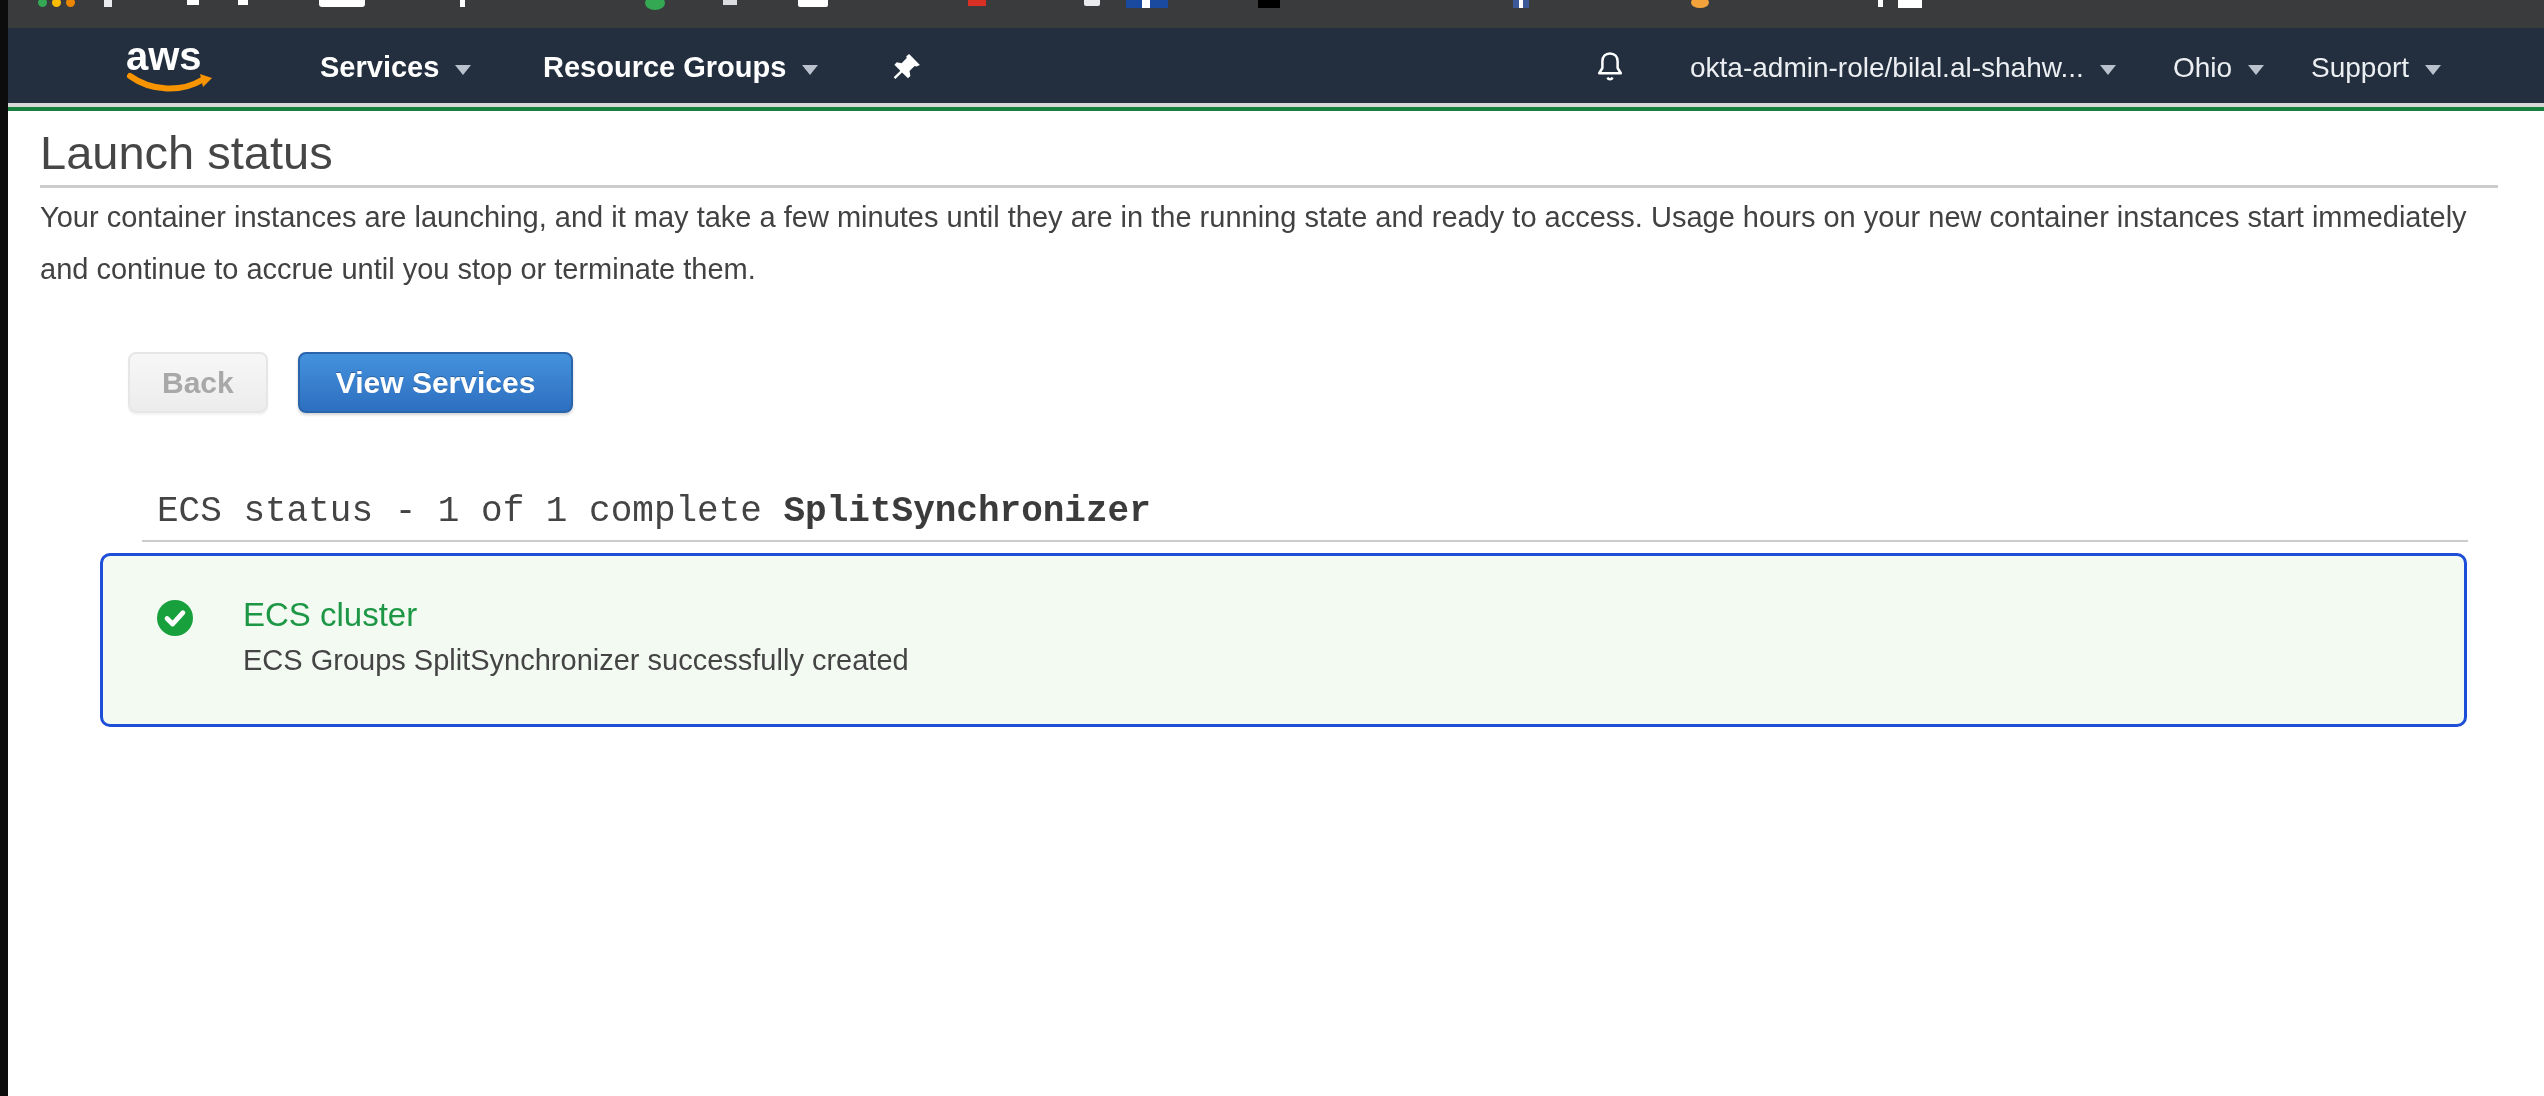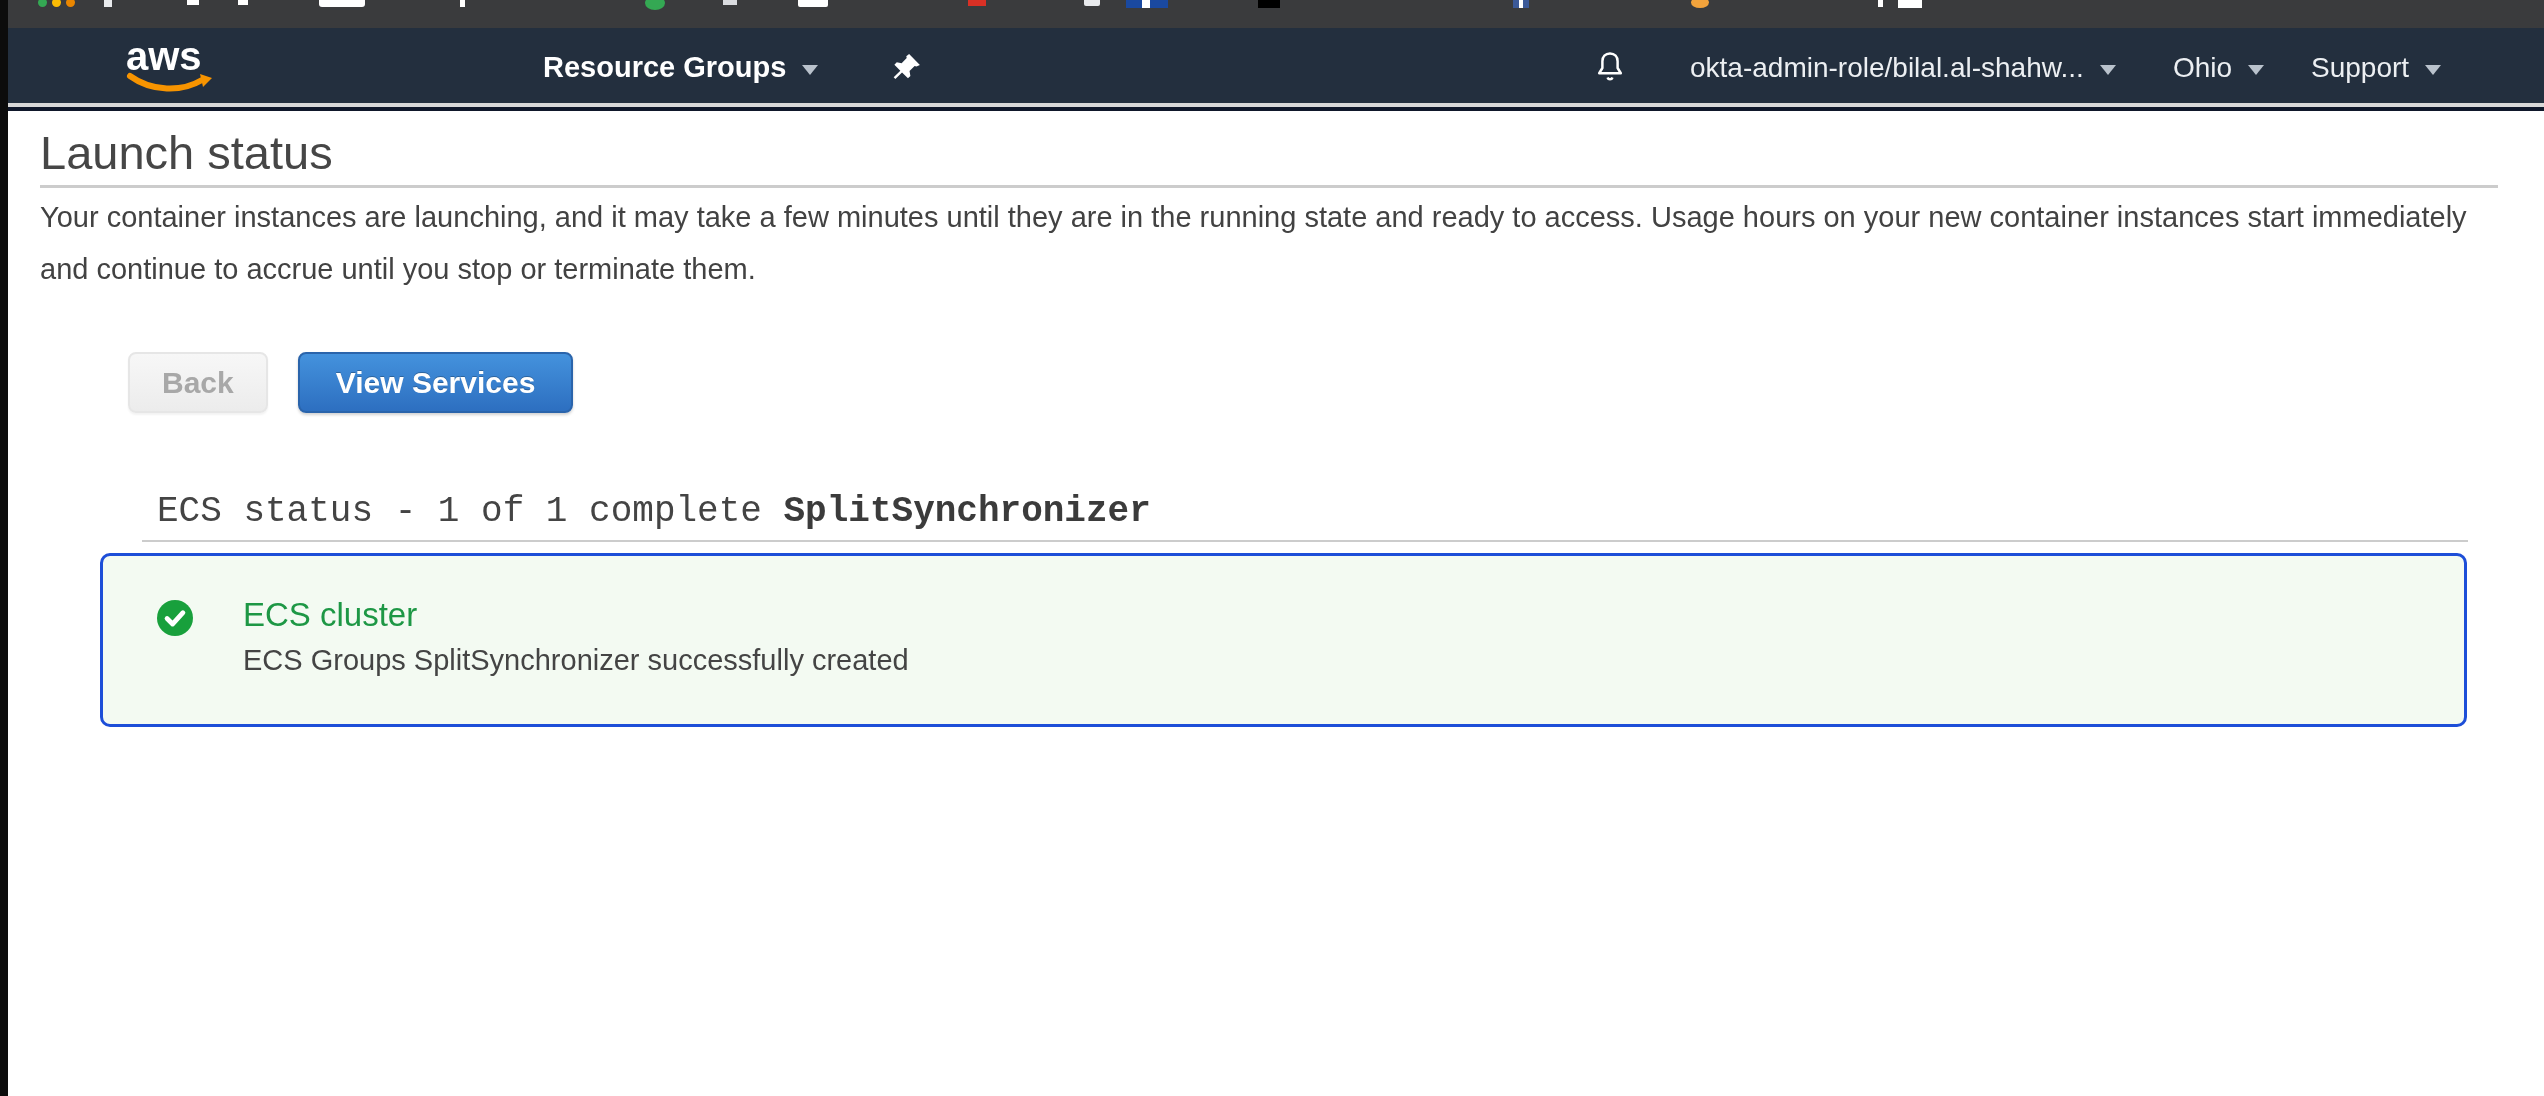--- a/index.html
+++ b/index.html
@@ -1,18 +1,18 @@
 <!DOCTYPE html>
 <html><head>
 <meta charset="utf-8">
 <style>
   * { margin: 0; padding: 0; box-sizing: border-box; }
   html, body { width: 2544px; height: 1096px; overflow: hidden; background: #ffffff; }
   body { font-family: "Liberation Sans", "DejaVu Sans", sans-serif; }
-  #app { position: relative; width: 2544px; height: 1096px; background: #0f172a; overflow: hidden; }
+  #app { position: relative; width: 2544px; height: 1096px; background: #15803d; overflow: hidden; }
 
   
   .screen-edge { position: absolute; left: 0; top: 0; width: 8px; height: 1096px; background: #0c0c0c; z-index: 60; }
 
   
   .browser-strip { position: absolute; left: 0; top: 0; width: 2544px; height: 28px; background: #3a3b3d; overflow: hidden; z-index: 5; }
   .fav { position: absolute; }
   .fav-dots { display: flex; gap: 5px; }
   .fav-dots i { display: block; width: 9px; height: 9px; border-radius: 50%; }
 
@@ -87,20 +87,24 @@
   <div class="navbar">
 
     <div class="aws-logo">
       <span class="aws-word">aws</span>
       <svg width="86" height="22" viewBox="0 0 86 22">
         <path d="M4 4 C 26 20, 56 20, 76 8" stroke="#f79400" stroke-width="6" fill="none" stroke-linecap="round"></path>
         <path d="M74 2 L 86 6 L 77 15 Z" fill="#f79400"></path>
       </svg>
     </div>
 
+    <div class="nav-item nav-bold" style="left:320px;">
+      <span>Services</span>
+      <span class="chev"></span>
+    </div>
 
     <div class="nav-item nav-bold" style="left:543px;">
       <span>Resource Groups</span>
       <span class="chev"></span>
     </div>
 
     <div class="nav-item pin-wrap">
       <svg width="34" height="34" viewBox="0 0 24 24">
         <path fill="#ffffff" d="M14.2 2.2 l7.6 7.6 -2.4 1.1 -1.3 -0.3 -3.6 3.6 0.6 3.4 -1.7 1.7 -4.2 -4.2 -4.7 4.7 -1.2 -1.2 4.7 -4.7 -4.2 -4.2 1.7 -1.7 3.4 0.6 3.6 -3.6 -0.3 -1.3 z"></path>
       </svg>

